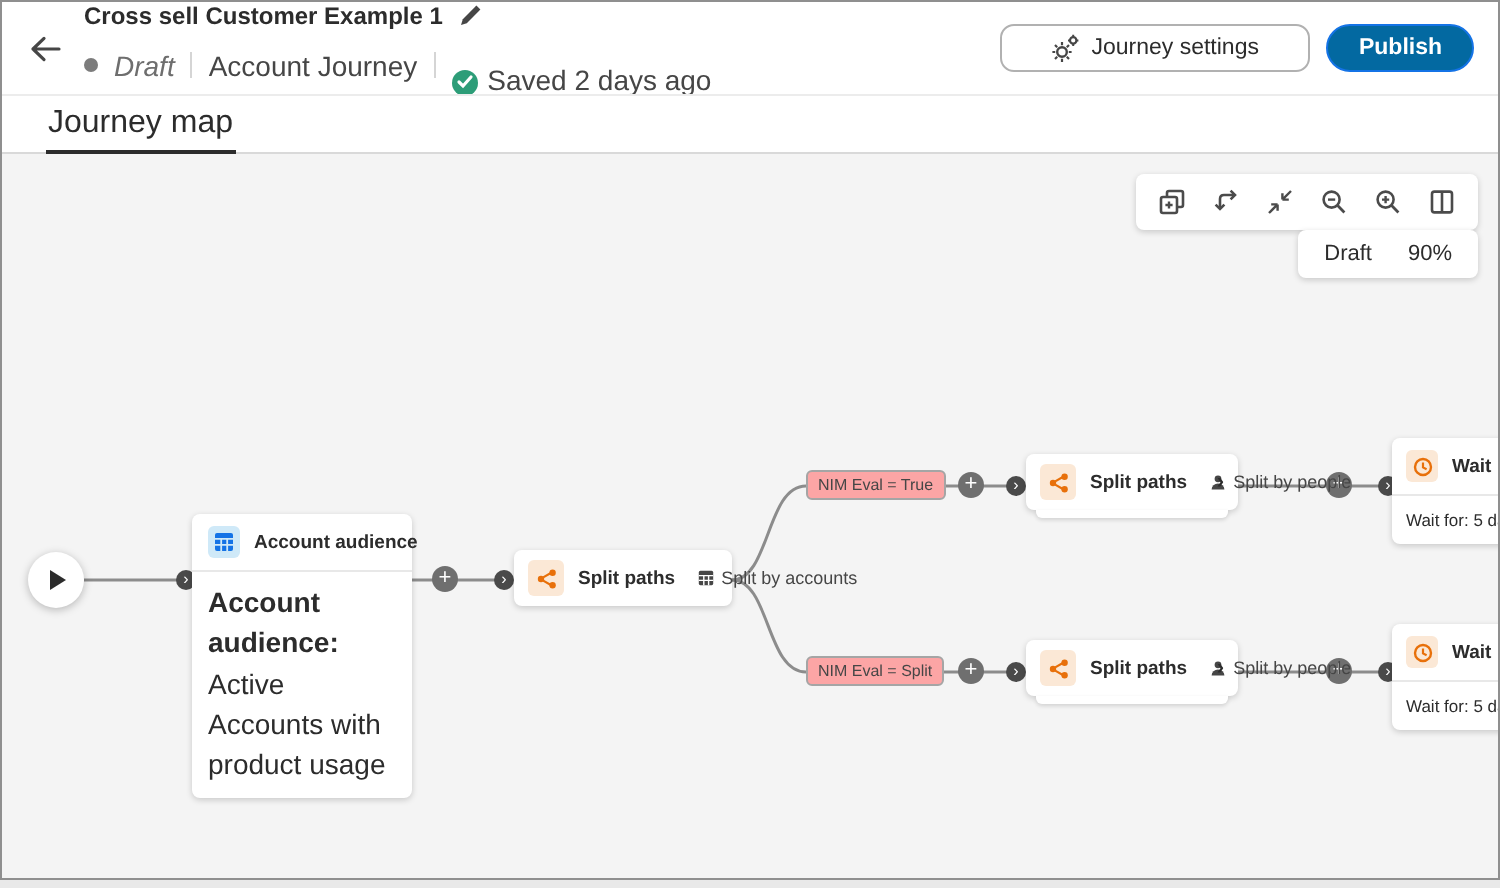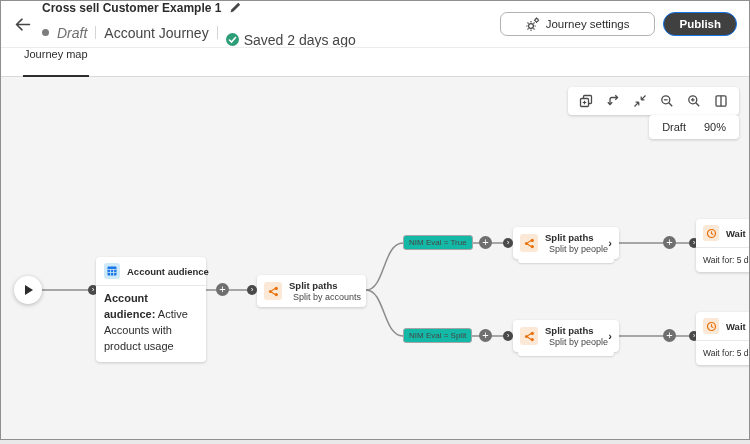--- a/index.html
+++ b/index.html
@@ -16,33 +16,33 @@
               background:none; border:none; cursor:pointer; }
   .title-block { display:flex; flex-direction:column; gap:3px; }
   .title-row { display:flex; align-items:center; gap:8px; }
   .page-title { font-size:12px; font-weight:bold; color:#2c2c2c; }
   .edit-btn { background:none; border:none; cursor:pointer; display:flex; padding:0; }
   .meta-row { display:flex; align-items:center; gap:8px; font-size:14px; color:#6e6e6e; }
   .status-dot { width:7px; height:7px; border-radius:50%; background:#7c7c7c; }
   .draft { font-style:italic; color:#6e6e6e; }
   .meta-divider { width:1px; height:13px; background:#d5d5d5; }
   .journey-type { color:#464646; }
-  .saved { display:flex; align-items:center; gap:5px; color:#464646;margin-top:14px; }
+  .saved { display:flex; align-items:flex-end; gap:5px; color:#464646;margin-top:14px; }
   .check-badge { width:13px; height:13px; border-radius:50%; background:#2d9d78;
                  display:flex; align-items:center; justify-content:center; }
   .header-right { display:flex; align-items:center; gap:8px; }
   .btn { height:24px; border:1px solid #b1b1b1; border-radius:7px; background:#fff;
          display:flex; align-items:center; gap:6px; padding:0 25px; font-size:11.5px;
          color:#2c2c2c; cursor:pointer; font-family:inherit; }
-  .btn-publish { background:#404040; border:1px solid #1473e6; color:#fff;
+  .btn-publish { background:#0369a1; border:1px solid #1473e6; color:#fff;
                  border-radius:13px; font-weight:bold; padding:0 15px; }
   
   .tabbar { height:30px; background:#fff; border-top:1px solid #ececec;
             border-bottom:1px solid #d9d9d9; display:flex; padding-left:22px; }
-  .tab { position:relative; display:flex; font-size:11px;
+  .tab { position:relative; display:flex; align-items:center; font-size:16px;
          color:#2c2c2c; padding:0 1px; cursor:pointer; }
   .tab.active::after { content:""; position:absolute; left:0; right:0; bottom:-1px;
                        height:2px; background:#2c2c2c; }
   
   .canvas { flex:1; background:#f4f4f4; position:relative; overflow:hidden; }
   .edges { position:absolute; left:0; top:0; }
   
   .toolbar { position:absolute; top:10px; right:10px; background:#fff; border-radius:4px;
              box-shadow:0 1px 3px rgba(0,0,0,.18); display:flex; align-items:center;
              padding:4px 6px; gap:3px; }
@@ -55,26 +55,26 @@
   
   .node-card { position:absolute; background:#fff; border-radius:4px;
                box-shadow:0 1px 3px rgba(0,0,0,.18); cursor:pointer; }
   .card-header { display:flex; align-items:center; gap:7px; padding:6px 8px;
                  border-bottom:1px solid #e8e8e8; }
   .node-title { font-size:9.5px; font-weight:bold; color:#2c2c2c; white-space:nowrap; }
   .icon-tile { border-radius:3px; display:flex; align-items:center; justify-content:center;
                flex:none; }
   .tile-blue { background:#cfe9f8; width:16px; height:16px; }
   .tile-orange { background:#fbe8d6; }
-  .card-body { padding:5px 8px 7px; font-size:11px; color:#2c2c2c; line-height:1.45; }
+  .card-body { padding:5px 8px 7px; font-size:14px; color:#2c2c2c; line-height:1.45; }
   .card-body p { margin:0; }
   .card-body .est { margin-top:3px; }
   .split-card { display:flex; align-items:center; gap:7px; padding:5px 7px; }
   .split-card .icon-tile { width:18px; height:18px; }
-  .split-text { display:flex; flex-direction:column; gap:1px; min-width:0; }
+  .split-text { display:flex; flex-direction:row; gap:11px; min-width:0; }
   .node-sub { font-size:9px; color:#464646; display:flex; align-items:center; gap:4px;
               white-space:nowrap; }
   .chevron { margin-left:auto; font-size:11px; font-weight:bold; color:#2c2c2c; }
   .stacked::after { content:""; position:absolute; left:5px; right:5px; bottom:-4px;
                     height:4px; background:#fff; border-radius:0 0 3px 3px;
                     box-shadow:0 1px 2px rgba(0,0,0,.14); }
   .wait-card .card-header { padding:6px 7px; }
   .wait-card .card-body { padding:6px 7px; font-size:8.5px; white-space:nowrap; }
   
   .play-node { position:absolute; left:13px; top:199px; width:28px; height:28px;
@@ -82,21 +82,21 @@
                display:flex; align-items:center; justify-content:center; cursor:pointer;
                border:none; }
   .plus-node { position:absolute; width:13px; height:13px; border-radius:50%;
                background:#6f6f6f; color:#fff; display:flex; align-items:center;
                justify-content:center; cursor:pointer; border:none; }
   .plus-node::before { content:"+"; font-size:11px; line-height:1; margin-top:-1px; }
   .arrow-node { position:absolute; width:10px; height:10px; border-radius:50%;
                 background:#4a4a4a; color:#fff; display:flex; align-items:center;
                 justify-content:center; }
   .arrow-node::before { content:"\203A"; font-size:8px; line-height:1; margin-top:-1px; }
-  .pill { position:absolute; background:#14b8a6; border:1px solid #a5a5a5; border-radius:3px;
+  .pill { position:absolute; background:#fca5a5; border:1px solid #a5a5a5; border-radius:3px;
           font-size:8px; color:#464646; padding:2px 5px; white-space:nowrap; }
   .b { font-weight:bold; }
 </style>
 </head>
 <body>
 
 <div class="screen">
 
   <div class="header">
     <div class="header-left">

